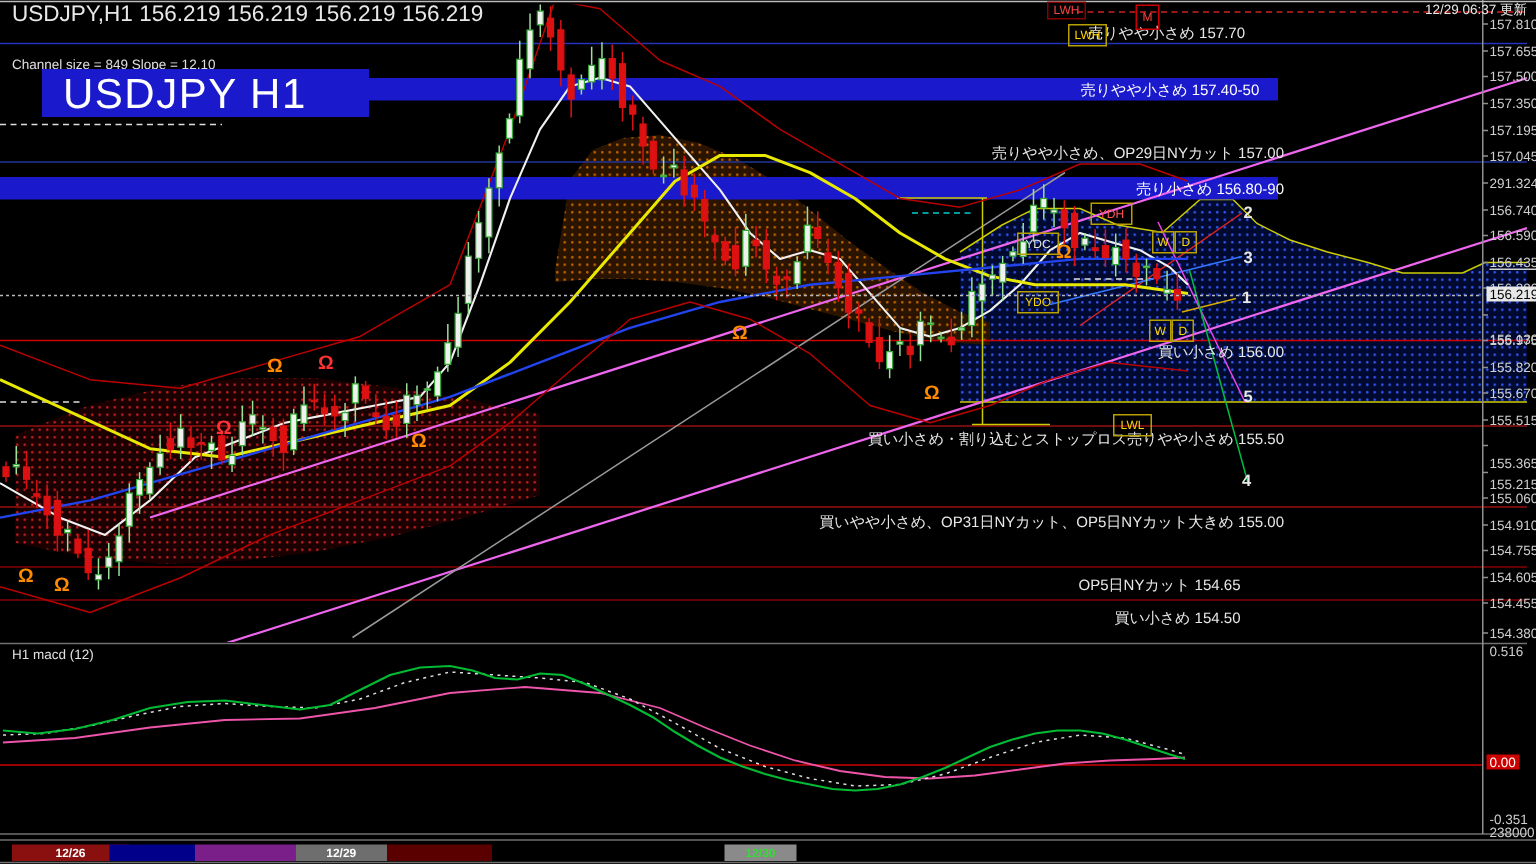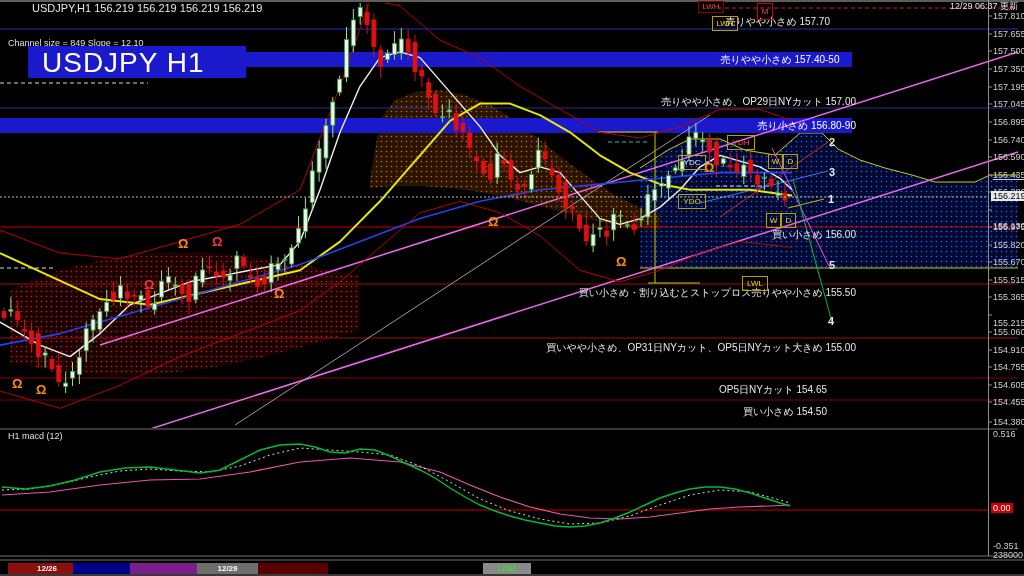--- a/index.html
+++ b/index.html
@@ -1,20 +1,20 @@
 <!DOCTYPE html>
 <html><head>
 <meta charset="utf-8">
 <style>
   html,body{margin:0;padding:0;background:#000;}
   #chart-root{position:relative;width:1024px;height:576px;background:#000;overflow:hidden;
     font-family:"Liberation Sans",sans-serif;color:#ddd;}
   #gfx{position:absolute;left:0;top:0;}
   .ovl{position:absolute;white-space:nowrap;line-height:1.1;}
-  .quote{left:8px;top:2px;font-size:11px;color:#e8e8e8;margin-left:24px;}
+  .quote{left:8px;top:2px;font-size:15px;color:#e8e8e8;}
   .updated{right:6px;top:2px;font-size:9px;color:#e8e8e8;}
   .channel{left:8px;top:39px;font-size:9px;color:#e0e0e0;}
   .bigtitle{left:28px;top:46px;width:204px;height:32px;background:#1a1acc;color:#fff;
     font-size:28px;letter-spacing:1px;padding-left:14px;line-height:34px;}
   .macdlabel{left:8px;top:432px;font-size:9px;color:#e0e0e0;}
   .axlab{position:absolute;font-size:9px;color:#cfcfcf;left:993px;}
   .axtag{position:absolute;font-size:9px;left:991px;background:#e8e8e8;color:#000;padding:0 2px;}
   .axtag.red{background:#cc0000;color:#fff;}
   .anno{position:absolute;font-size:10px;}
   .pbox{position:absolute;font-size:8px;text-align:center;border:1px solid #b8a000;line-height:11px;}
@@ -372,31 +372,31 @@
       <div class="anno" style="top: 383px; color: rgb(232, 232, 232); right: 197px;">OP5日NYカット 154.65</div>
       <div class="anno" style="top: 405px; color: rgb(232, 232, 232); right: 197px;">買い小さめ 154.50</div>
     </div>
   <div id="axis-layer">
       <div class="axlab" style="top: 11px;">157.810</div>
       <div class="axlab" style="top: 29px;">157.655</div>
       <div class="axlab" style="top: 46px;">157.500</div>
       <div class="axlab" style="top: 64px;">157.350</div>
       <div class="axlab" style="top: 82px;">157.195</div>
       <div class="axlab" style="top: 99px;">157.045</div>
-      <div class="axlab" style="top: 117px;">156.895</div>
+      <div class="axlab" style="top: 117px;">291.324</div>
       <div class="axlab" style="top: 135px;">156.740</div>
       <div class="axlab" style="top: 152px;">156.590</div>
       <div class="axlab" style="top: 170px; text-decoration: underline;">156.435</div>
       <div class="axlab" style="top: 187px;">156.280</div>
       <div class="axlab" style="top: 221px;">156.130</div>
       <div class="axlab" style="top: 222px;">155.975</div>
       <div class="axlab" style="top: 240px;">155.820</div>
       <div class="axlab" style="top: 257px;">155.670</div>
       <div class="axlab" style="top: 275px;">155.515</div>
-      <div class="axlab" style="top: 292px;">155.365</div>
+      <div class="axlab" style="top: 304px;">155.365</div>
       <div class="axlab" style="top: 318px;">155.215</div>
       <div class="axlab" style="top: 327px;">155.060</div>
       <div class="axlab" style="top: 345px;">154.910</div>
       <div class="axlab" style="top: 362px;">154.755</div>
       <div class="axlab" style="top: 380px;">154.605</div>
       <div class="axlab" style="top: 397px;">154.455</div>
       <div class="axlab" style="top: 417px;">154.380</div>
       <div class="axtag" style="top: 191px;">156.219</div>
       <div class="axlab" style="top: 429px; left: 993px; position: absolute; font-size: 9px;">0.516</div>
       <div class="axlab axtag red" style="top: 503px; left: 991px; position: absolute; font-size: 9px;">0.00</div>

